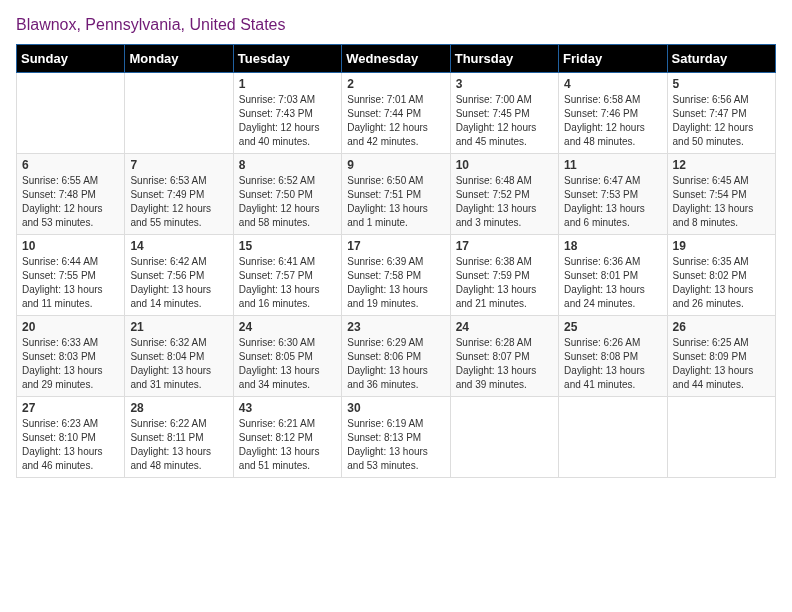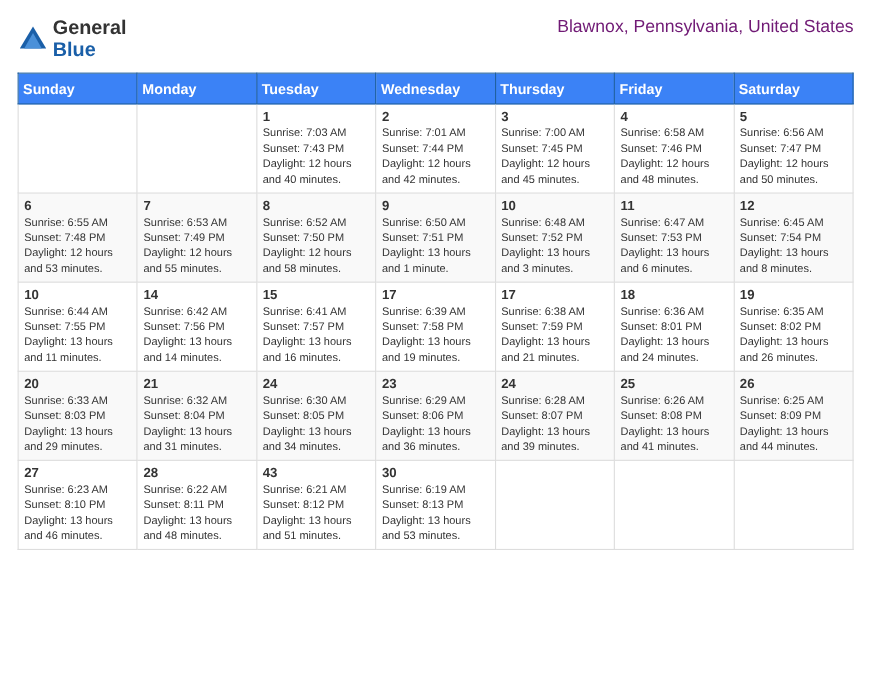--- a/index.html
+++ b/index.html
@@ -49,21 +49,21 @@
     .location-title {
       font-size: 16px;
       color: #701a75;
     }
     .calendar {
       width: 100%;
       border-collapse: collapse;
       border: 1px solid #ccc;
     }
     .calendar th {
-      background-color: #3b82f6;
+      background-color: #000000;
       color: #fff;
       font-size: 13px;
       font-weight: bold;
       padding: 6px 4px;
       text-align: left;
       border: 1px solid #2060a0;
     }
     .calendar td {
       width: calc(100% / 7);
       vertical-align: top;
@@ -94,32 +94,20 @@
     .logo-wrapper {
       display: flex;
       flex-direction: column;
       align-items: flex-start;
     }
   </style>
 </head>
 <body>
 
 <div class="header-area">
-  <div class="logo-wrapper">
-    <div class="logo">
-      <svg class="logo-icon" viewBox="0 0 28 28" xmlns="http://www.w3.org/2000/svg">
-        <polygon points="14,2 26,22 2,22" fill="#1a5fa8"></polygon>
-        <polygon points="14,8 22,22 6,22" fill="#4a90d9"></polygon>
-      </svg>
-      <div>
-        <span class="logo-text-general">General</span><br>
-        <span class="logo-text-blue">Blue</span>
-      </div>
-    </div>
-  </div>
   <div class="title-area">
     <div class="location-title">Blawnox, Pennsylvania, United States</div>
   </div>
 </div>
 
 <table class="calendar" id="cal-table">
   <thead>
     <tr id="weekday-header">
         <th>Sunday</th>
         <th>Monday</th>

